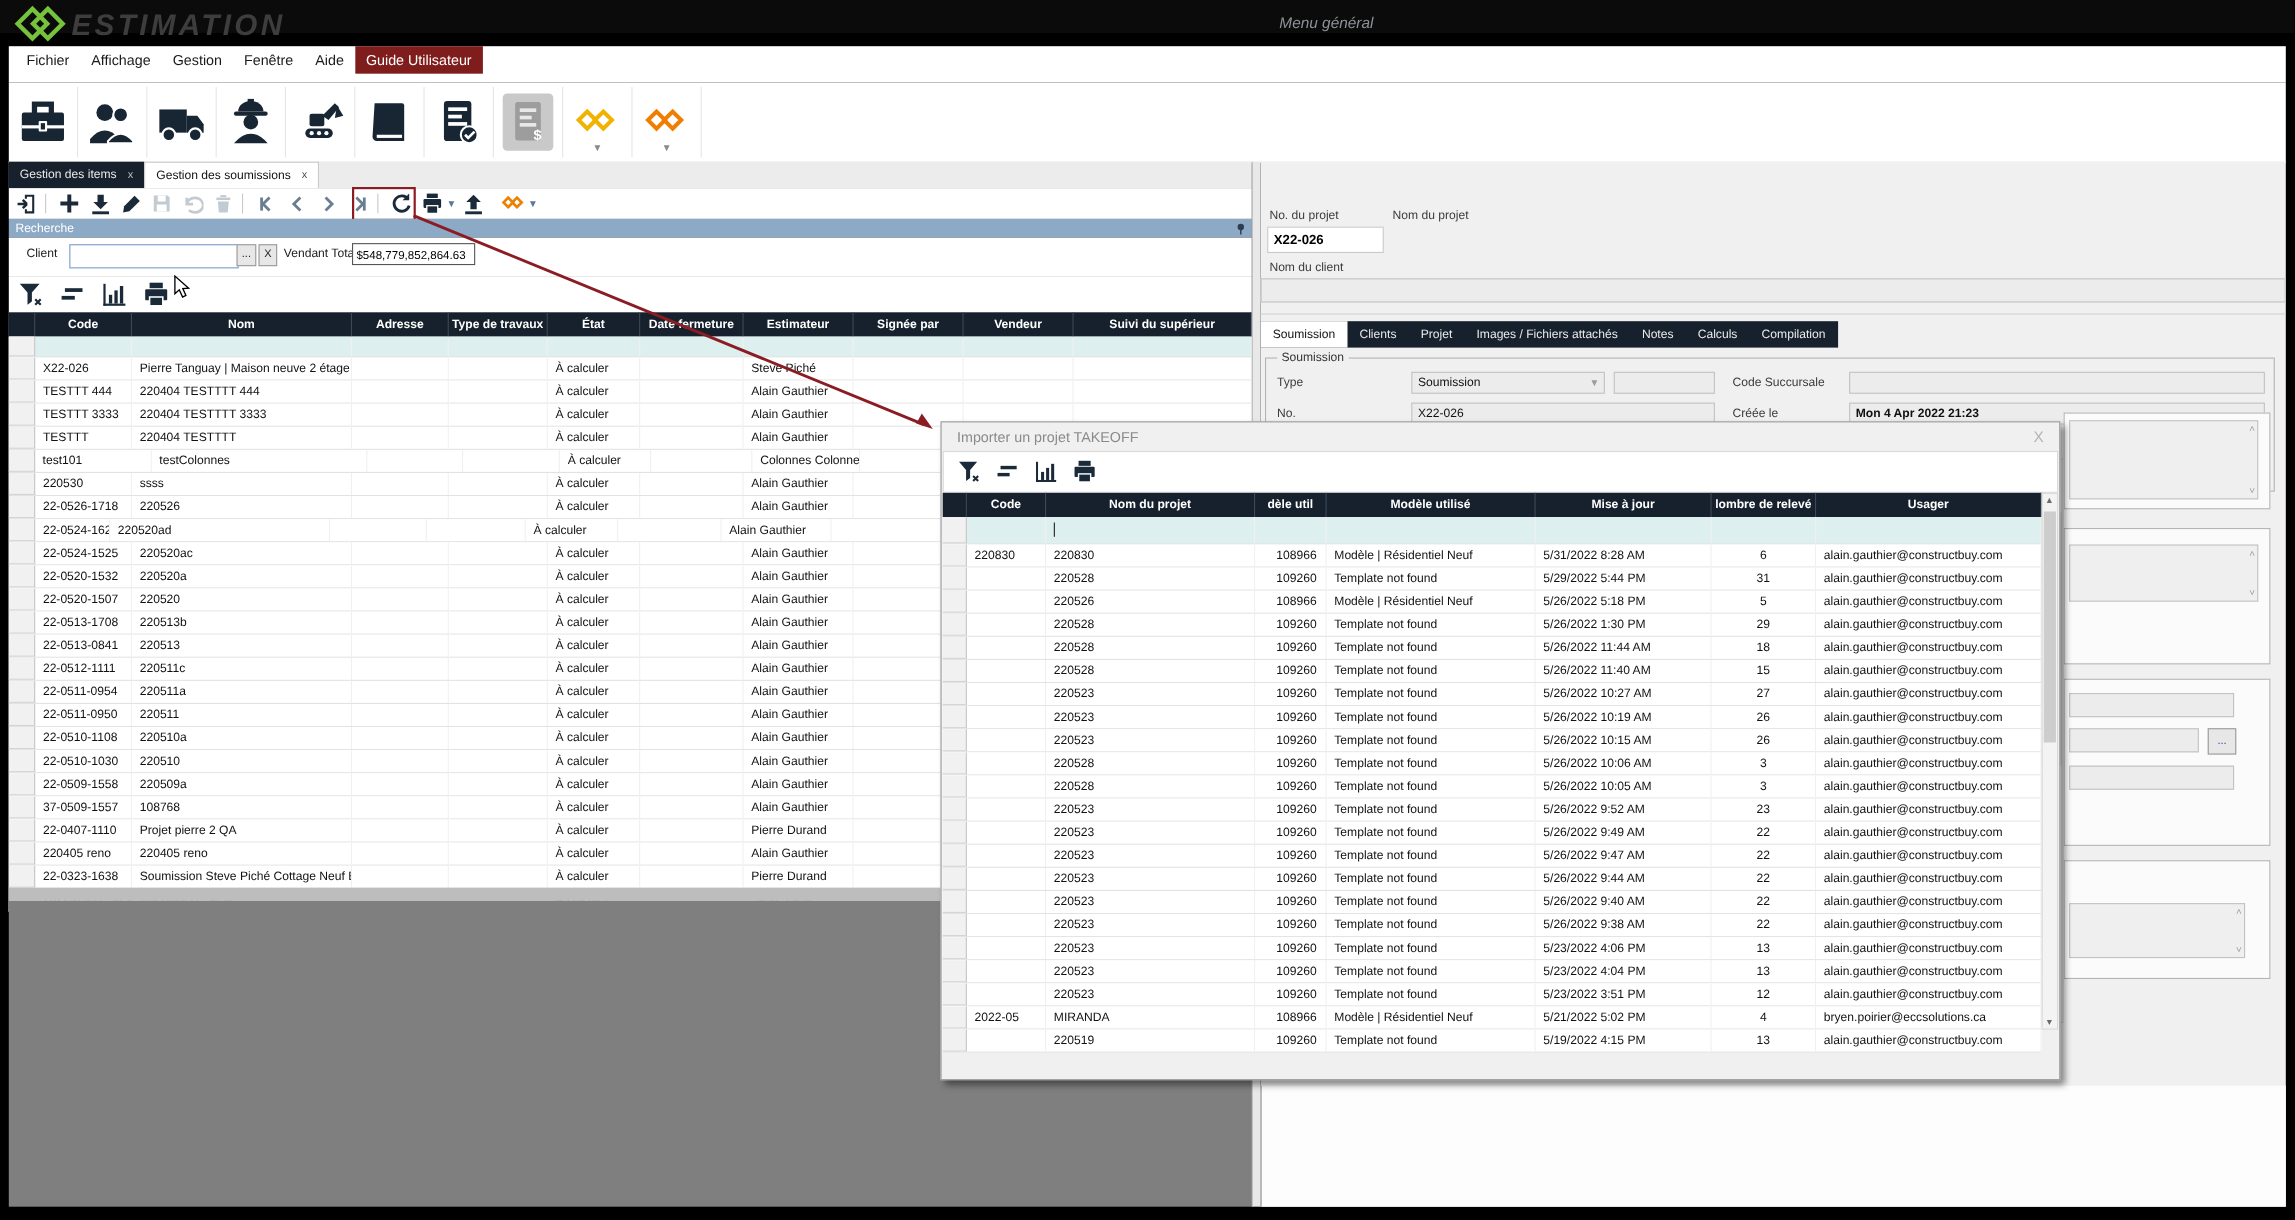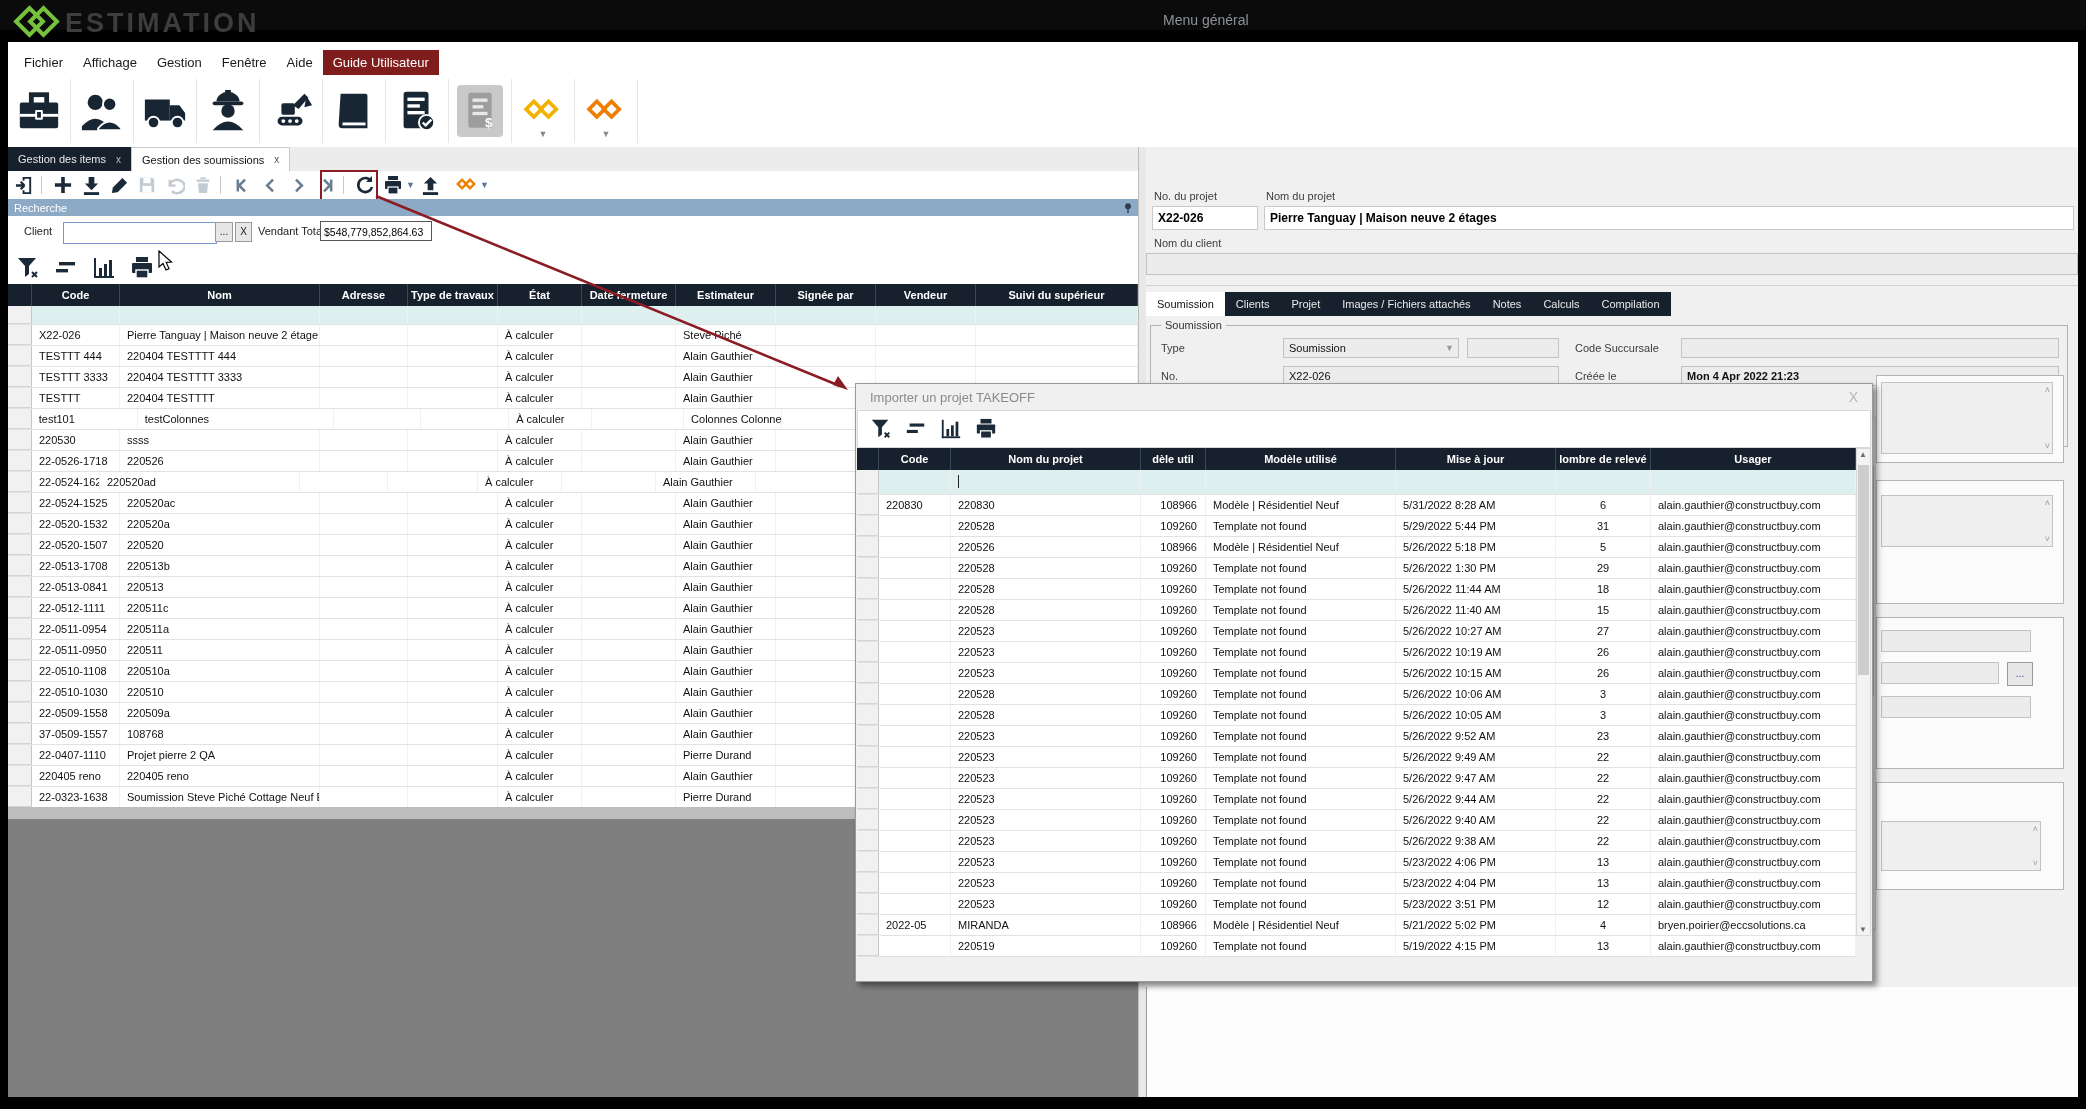--- a/index.html
+++ b/index.html
@@ -1,26 +1,26 @@
 <!DOCTYPE html>
 <html><head>
 <meta charset="utf-8">
 <style>
   html,body{margin:0;padding:0;}
   body{width:2086px;height:1109px;position:relative;background:#000;font-family:"Liberation Sans",sans-serif;overflow:hidden;}
   .abs{position:absolute;}
   
-  #titlebar{left:0;top:0;width:2086px;height:30px;background:#0b0b0b;}
+  #titlebar{left:0;top:0;width:2086px;height:30px;background:#0b0b0b;font-style:italic;}
   #logo{left:18px;top:8px;display:flex;align-items:center;gap:10px;}
   #logo-text{font-size:27px;font-weight:bold;letter-spacing:3px;color:#3d3d3d;}
   #window-title{left:1163px;top:12px;font-size:14px;color:#8d9298;}
   .dia{display:inline-block;width:15px;height:15px;border:4px solid #76c23c;transform:rotate(45deg);}
   .dia+.dia{margin-left:-9px;}
   
-  #menubar{left:8px;top:42px;width:2070px;height:33px;background:#fff;display:flex;align-items:flex-end;padding-left:6px;box-sizing:border-box;}
+  #menubar{left:8px;top:42px;width:2070px;height:33px;background:#fff;display:flex;align-items:flex-start;padding-left:6px;box-sizing:border-box;}
   .menu-item{font-size:13px;color:#1a1a1a;padding:5px 10px;}
   .menu-item.highlight{background:#7f1d1d;color:#fff;}
   
   #main-toolbar{left:8px;top:75px;width:2070px;height:72px;background:#fff;border-bottom:1px solid #e3e3e3;display:flex;align-items:center;}
   .tb-cell{width:62px;height:64px;display:flex;align-items:center;justify-content:center;border-right:1px solid #e6e6e6;position:relative;}
   .tb-cell .dd{position:absolute;bottom:4px;left:50%;transform:translateX(-50%);font-size:9px;color:#8a8a8a;}
   .graybg{background:#c9c9c9;border-radius:4px;width:46px;height:52px;display:flex;align-items:center;justify-content:center;}
   
   #tabbar{left:8px;top:147px;width:1130px;height:24px;background:#ececec;display:flex;}
   .tab{height:24px;display:flex;align-items:center;padding:0 10px;font-size:11px;gap:10px;box-sizing:border-box;}
@@ -691,21 +691,20 @@
     </div>
   </div>
 <div class="abs" id="hscroll"></div>
 <div class="abs" id="void-left"></div>
 
 <div class="abs" id="splitter"></div>
 <div class="abs" id="right-panel">
   <span class="rp-lbl" style="left:8px;top:43px;">No. du projet</span>
   <span class="rp-lbl" style="left:120px;top:43px;">Nom du projet</span>
   <div class="rp-field" style="left:6px;top:59px;width:106px;height:24px;">X22-026</div>
-  <div class="rp-field" style="left:118px;top:59px;width:810px;height:24px;">Pierre Tanguay | Maison neuve 2 étages</div>
   <span class="rp-lbl" style="left:8px;top:90px;">Nom du client</span>
   <div class="rp-gray" style="left:0px;top:106px;width:932px;height:22px;"></div>
   <div style="position:absolute;left:0;top:138px;width:932px;height:1px;background:#d2d2d2;"></div>
 
   <div id="rp-tabs">
       <div class="tab2 active">Soumission</div>
       <div class="tab2">Clients</div>
       <div class="tab2">Projet</div>
       <div class="tab2">Images / Fichiers attachés</div>
       <div class="tab2">Notes</div>

